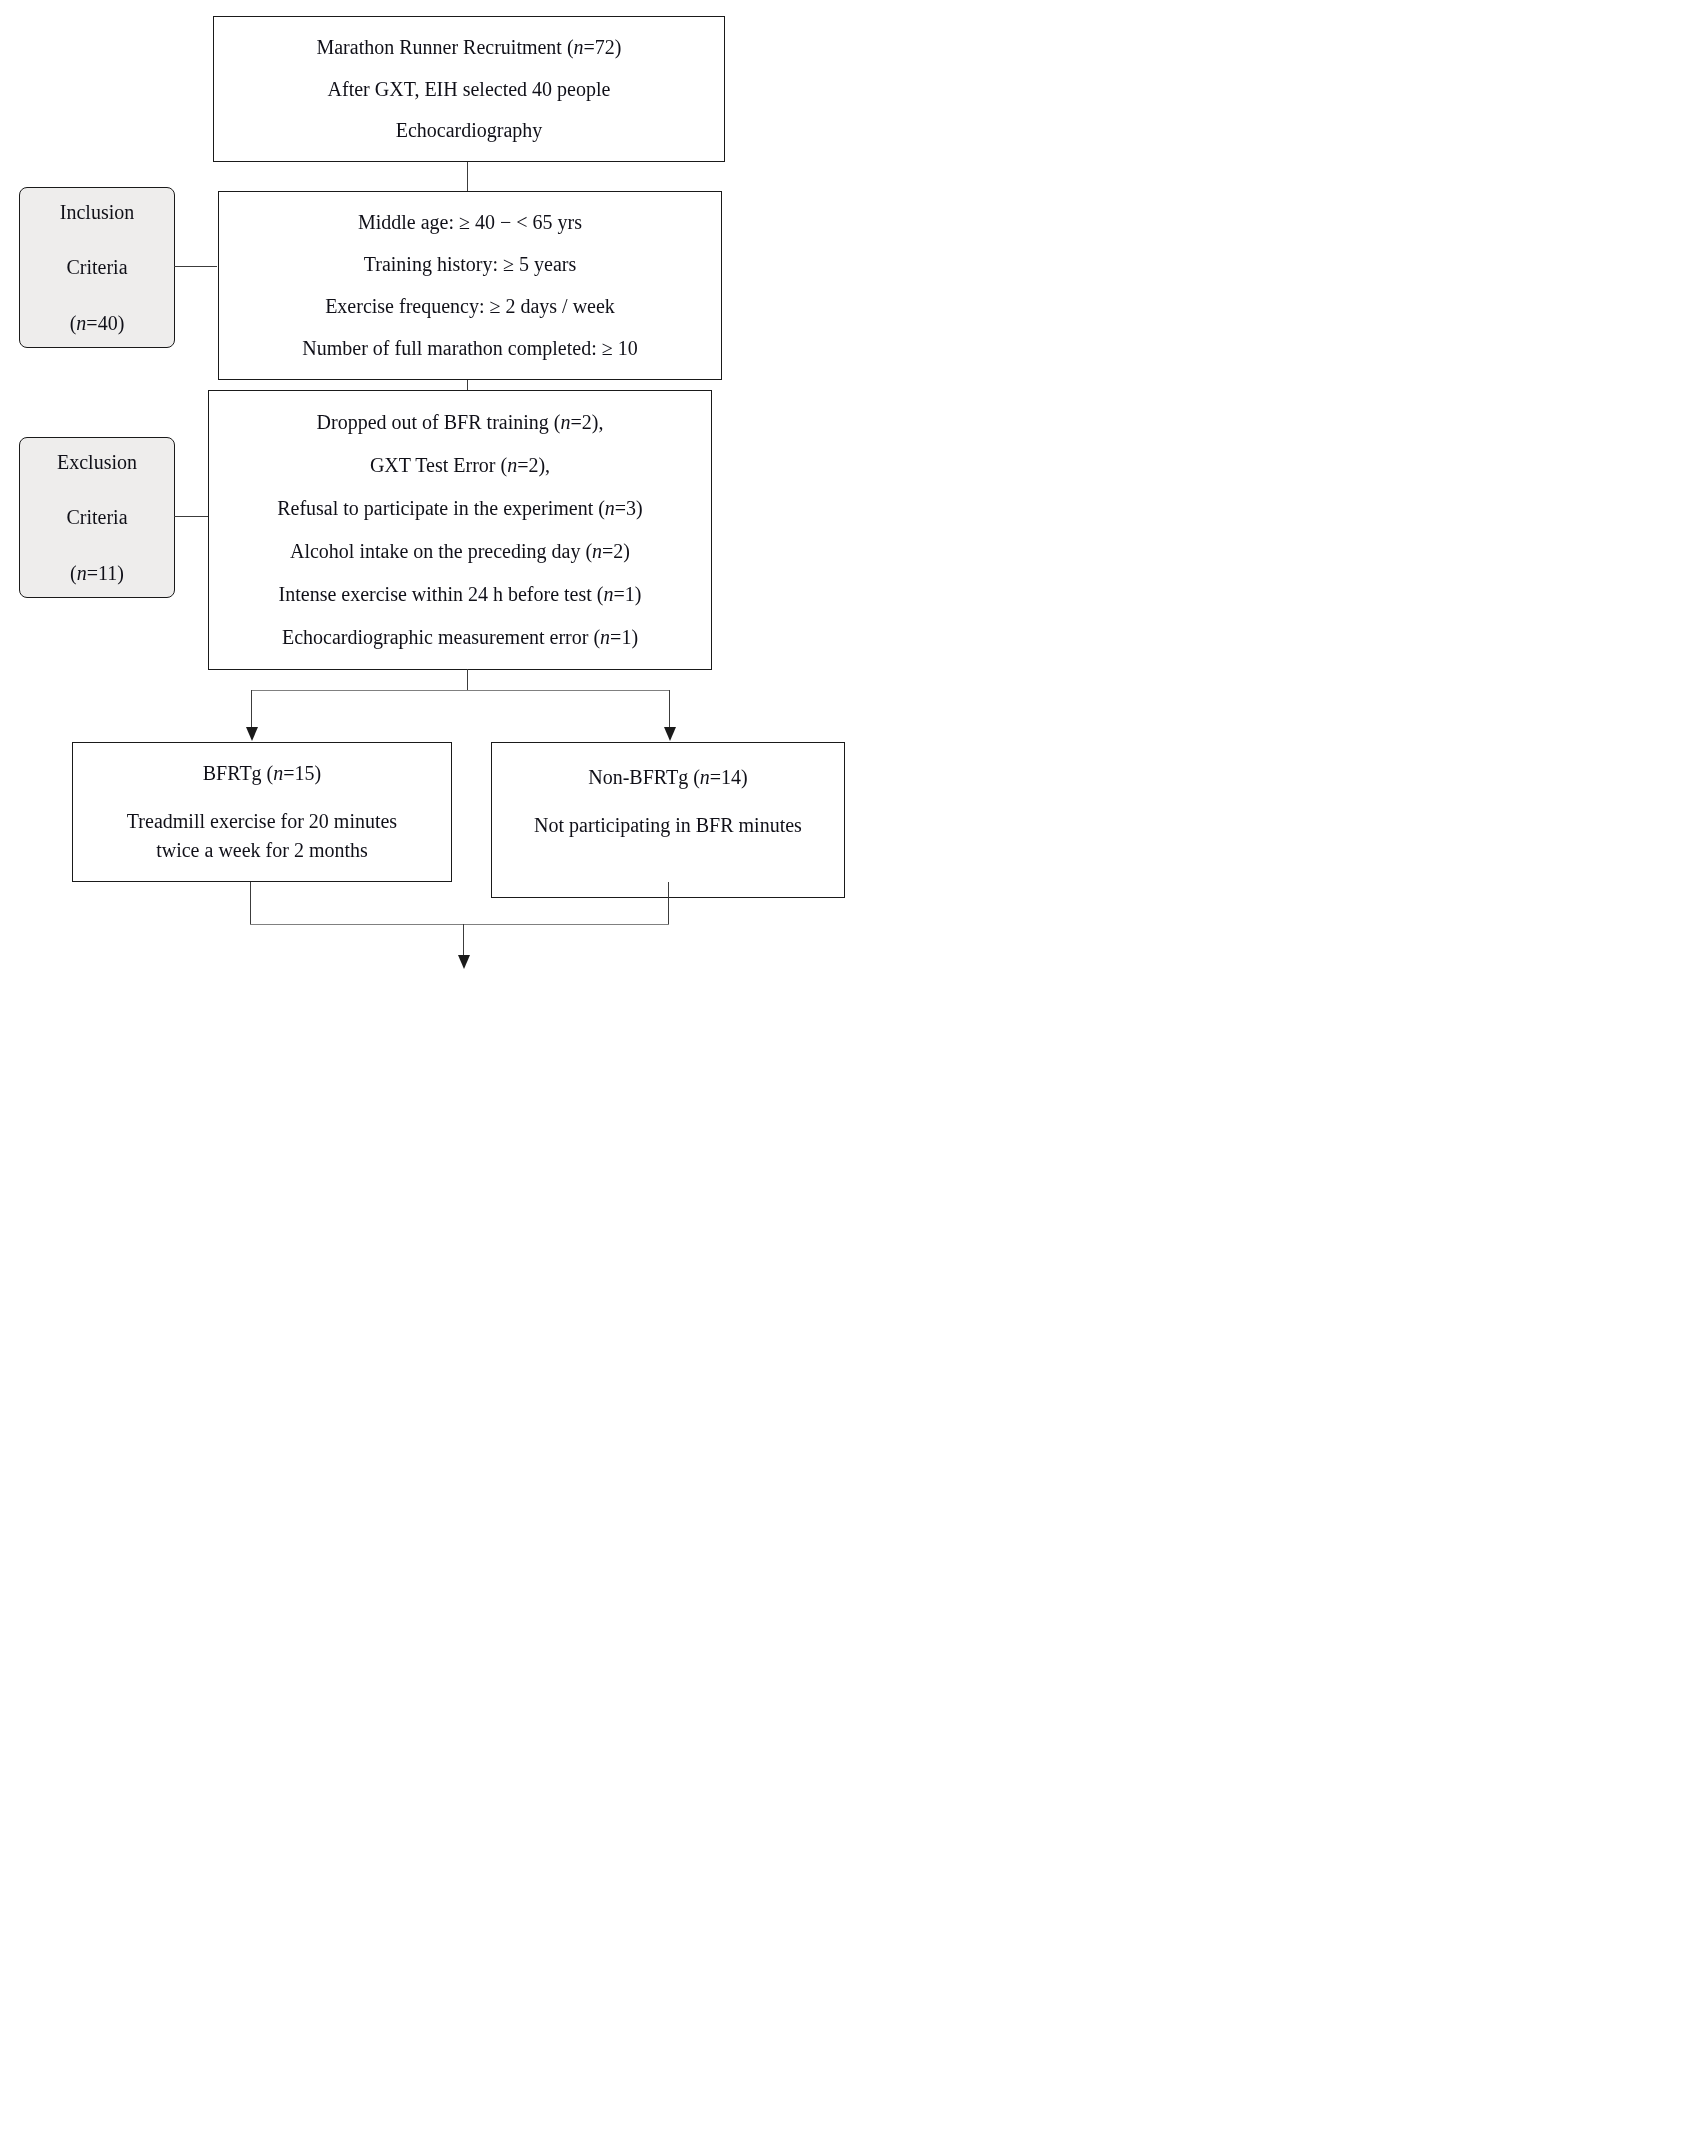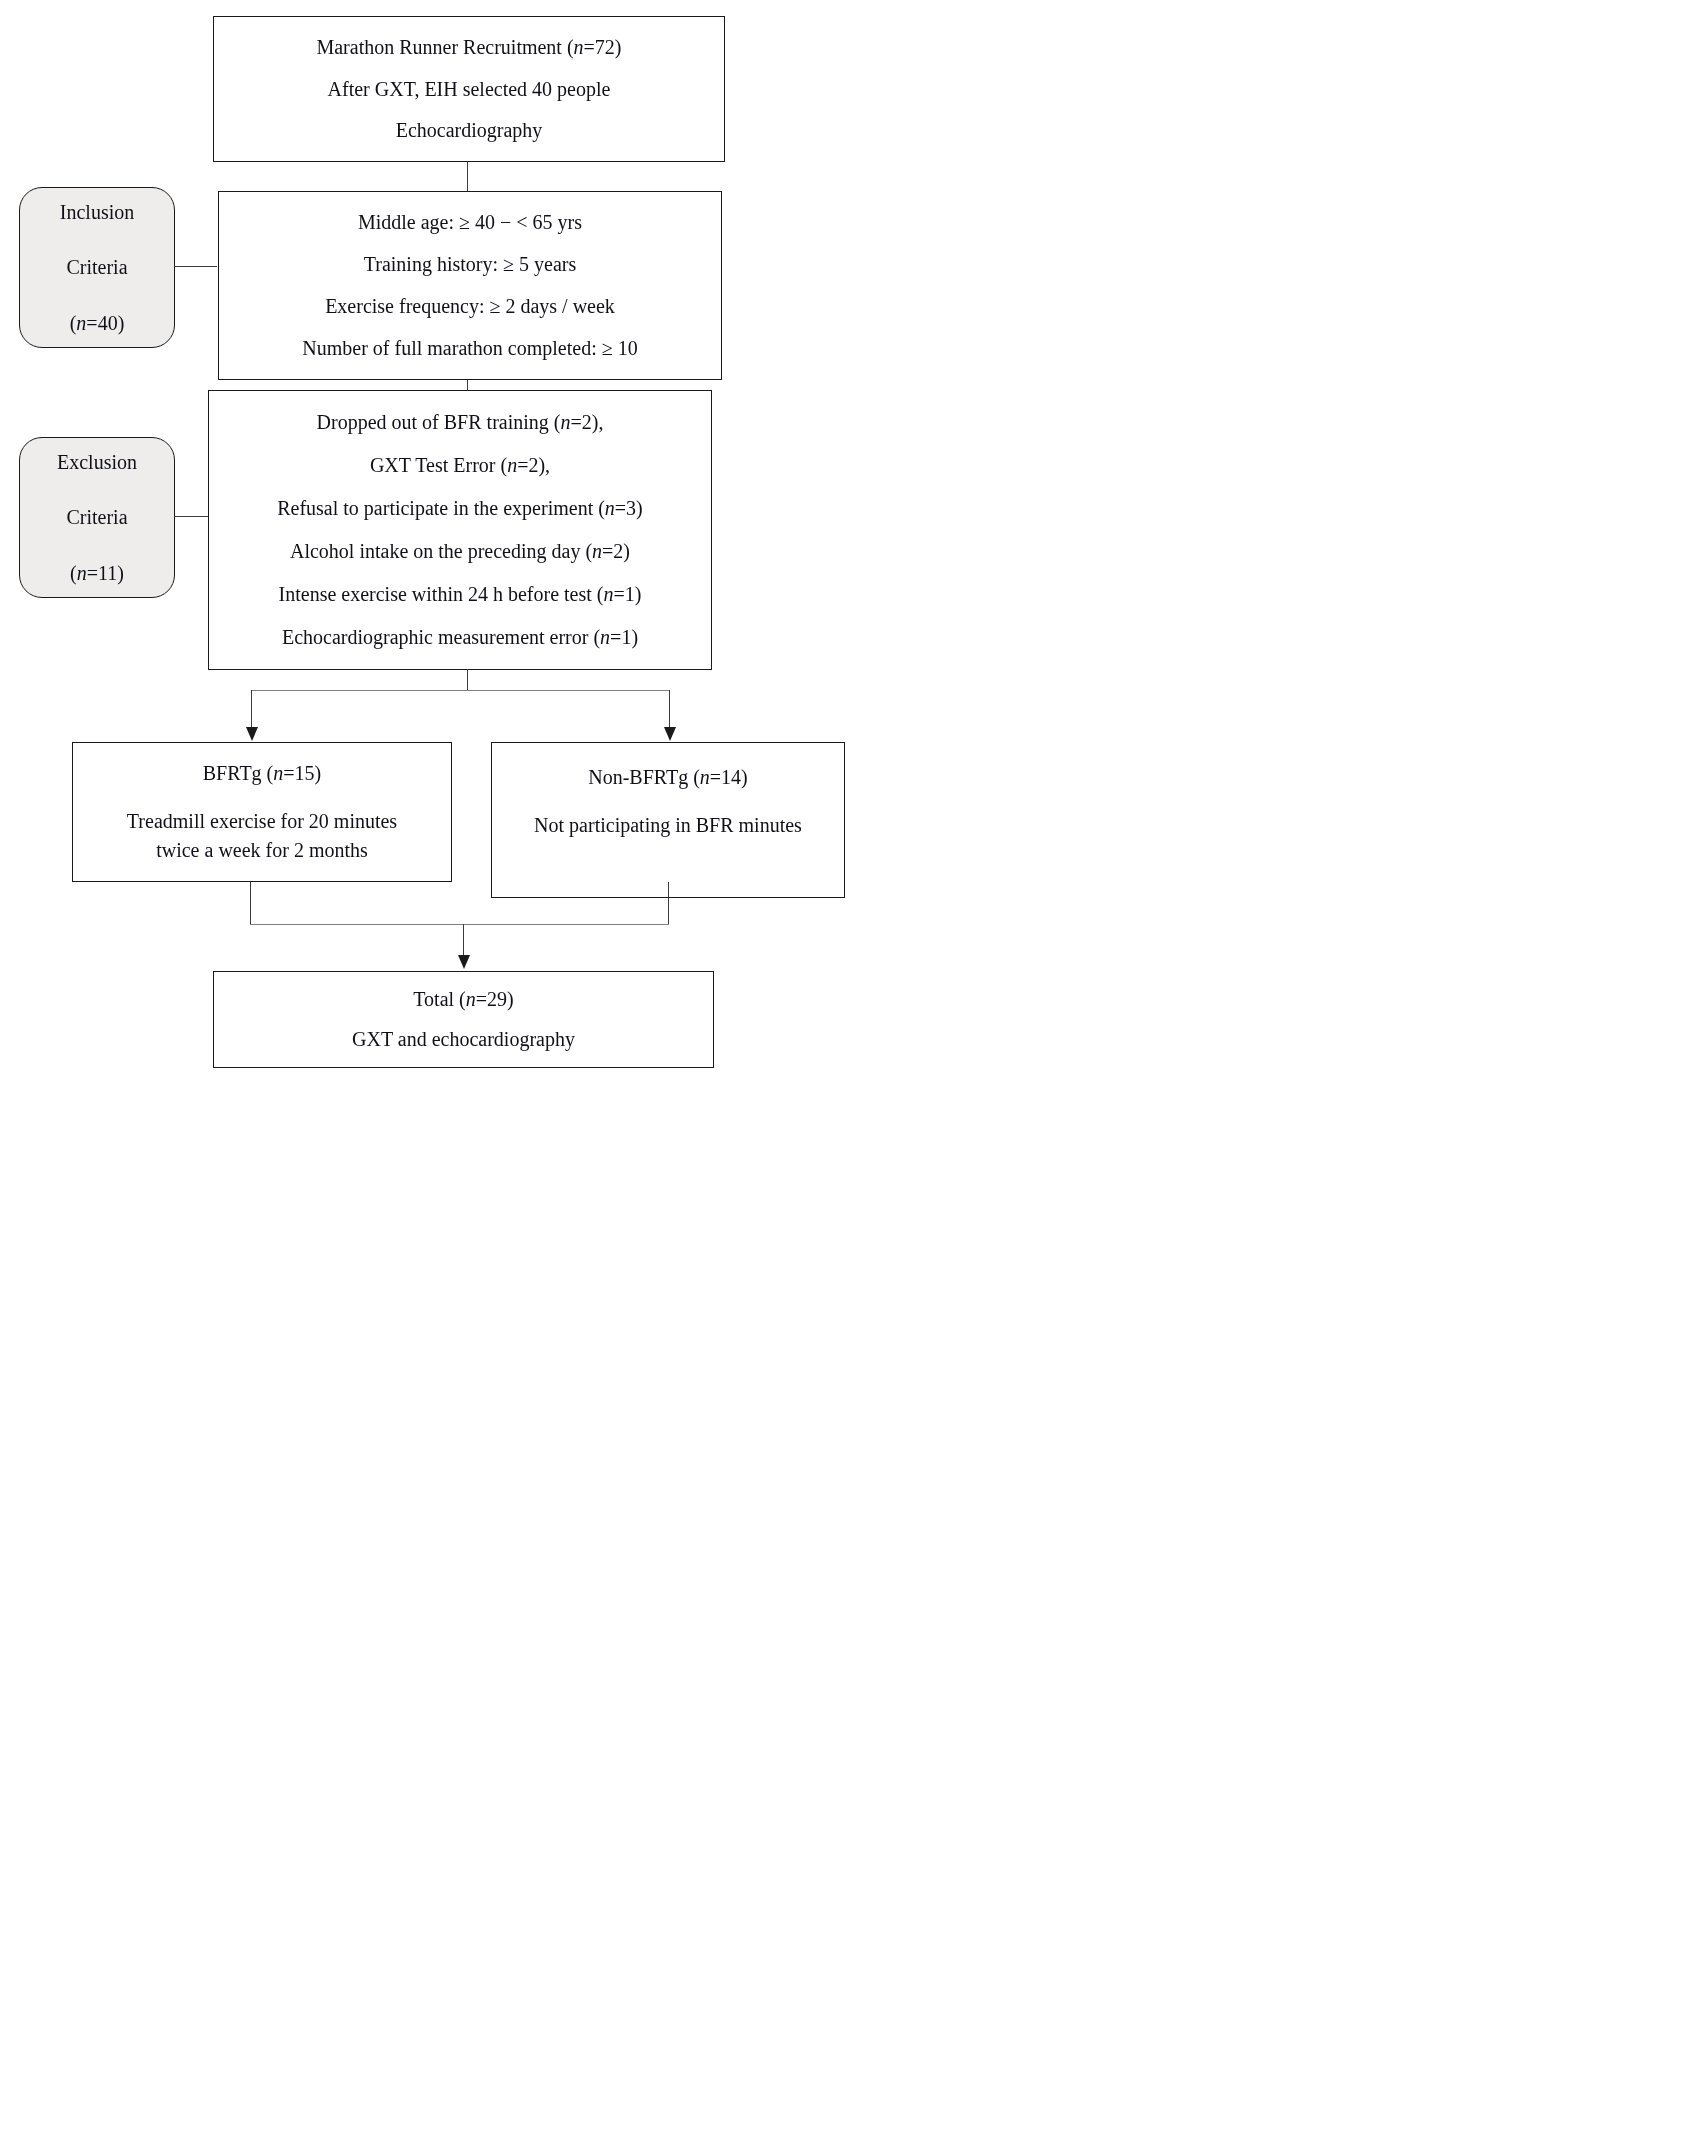--- a/index.html
+++ b/index.html
@@ -14,21 +14,21 @@
   }
   .box{
     position:absolute;
     background:var(--box-fill,#ffffff);
     border:1.4px solid var(--border,#1a1a1a);
     display:flex;flex-direction:column;align-items:center;
     text-align:center;
     box-sizing:border-box;
   }
   .rounded{
-    border-radius:23px;
+    border-radius:8px;
     background:var(--label-fill,#eeedec);
     gap:20px;
   }
   .even{justify-content:space-evenly;}
   .line{width:100%;padding:0 5.8px;box-sizing:border-box;}
   .vline{position:absolute;width:1.4px;background:var(--line,#3c3c3c);}
   .hline{position:absolute;height:1.4px;background:var(--line,#3c3c3c);}
   .gray{background:var(--gray-line,#808080);}
   .arrow-down{
     position:absolute;width:0;height:0;
@@ -107,19 +107,15 @@
     <div class="line">Non-BFRTg (<i>n</i>=14)</div>
     <div class="line">Not participating in BFR minutes</div>
   </div>
 
   <div class="vline" style="left:250px;top:882px;height:42px;"></div>
   <div class="vline" style="left:668px;top:882px;height:42px;"></div>
   <div class="hline gray" style="left:250px;top:924px;width:419px;"></div>
   <div class="vline" style="left:463px;top:924px;height:33px;"></div>
   <div class="arrow-down" style="left:458px;top:955px;"></div>
 
-  <div class="box even" style="left:213px;top:971px;width:501px;height:97px;">
-    <div class="line">Total (<i>n</i>=29)</div>
-    <div class="line">GXT and echocardiography</div>
-  </div>
 
 </div>
 
 
 </body></html>

